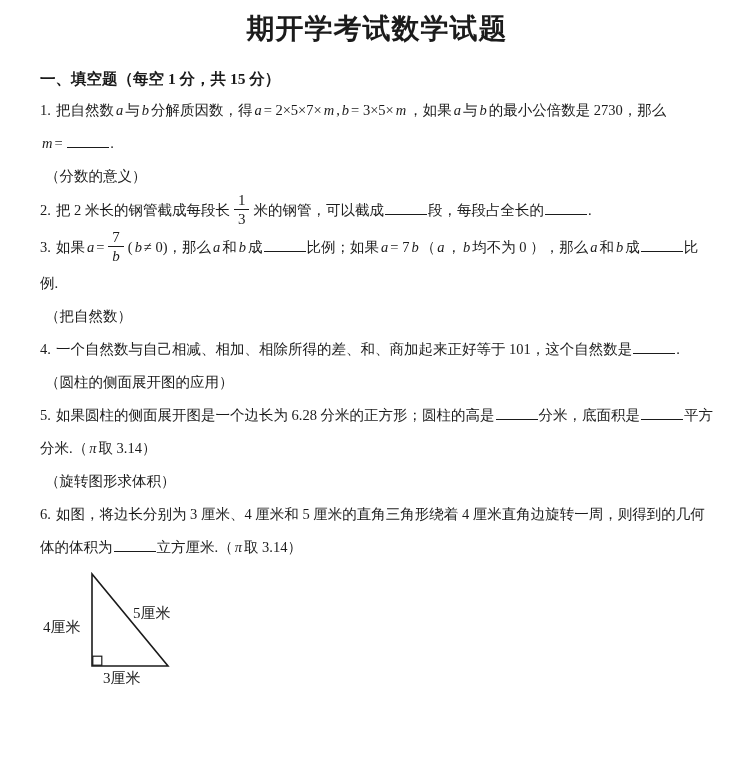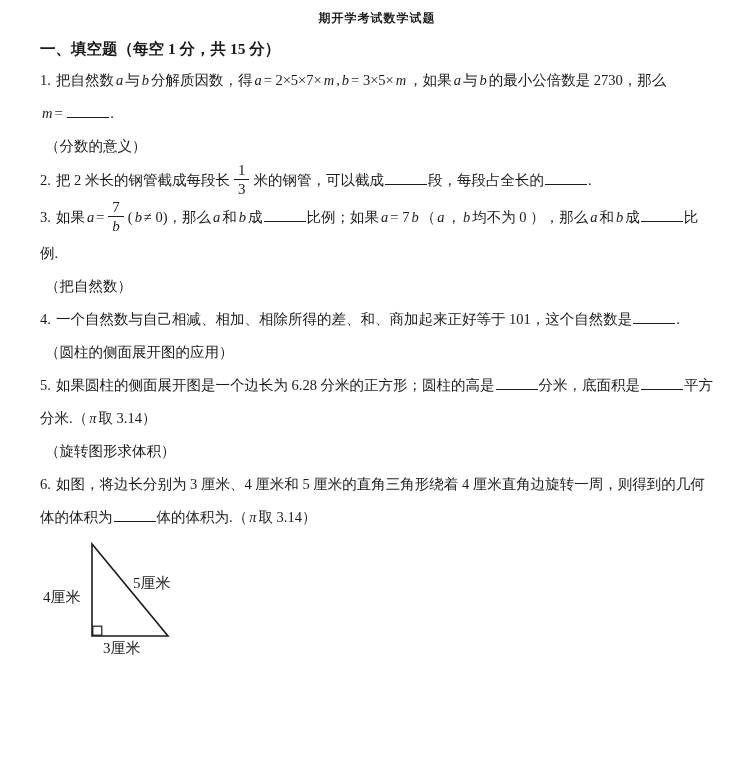--- a/index.html
+++ b/index.html
@@ -7,29 +7,29 @@
     width: 750px; height: 764px;
     background: #ffffff;
     color: #1b1b1b;
     overflow: hidden;
     font-family: "Liberation Serif", "DejaVu Serif", serif;
     font-size: 14.5px;
   }
   .page { padding: 2px 36px 0 40px; }
   .title {
     text-align: center;
-    font-size: 12px;
+    font-size: 28px;
     font-weight: 700;
     margin: 8px 0 6px 0;
     letter-spacing: 1px;
   }
   .heading {
     font-size: 15.5px;
     font-weight: 700;
-    margin: 12px 0 4px 0;
+    margin: 21px 0 4px 0;
   }
   p { margin: 0; line-height: 33px; }
   .hint { padding-left: 5px; }
   .q {}
   .qnum { margin-right: 5px; }
   .mi { font-style: italic; margin: 0 2px; font-family: "Liberation Serif", serif; }
   .mn { font-family: "Liberation Serif", serif; }
   .it { font-style: italic; }
   .blank {
     display: inline-block;
@@ -69,21 +69,21 @@
 
   <p class="q"><span class="qnum">3.</span><span>如果</span><span class="formula"><span class="mi">a</span><span class="mn">=</span><span class="frac"><span class="fn">7</span><span class="fd it">b</span></span><span class="mn">(</span><span class="mi">b</span><span class="mn">≠ 0)</span></span><span>，那么</span><span class="mi">a</span><span>和</span><span class="mi">b</span><span>成</span><span class="blank"></span><span>比例；如果</span><span class="formula"><span class="mi">a</span><span class="mn">= 7</span><span class="mi">b</span></span><span>（</span><span class="mi">a</span><span>，</span><span class="mi">b</span><span>均不为 0 ），那么</span><span class="mi">a</span><span>和</span><span class="mi">b</span><span>成</span><span class="blank"></span><span>比</span><br><span>例.</span></p>
 
   <p class="hint">（把自然数）</p>
   <p class="q"><span class="qnum">4.</span><span>一个自然数与自己相减、相加、相除所得的差、和、商加起来正好等于 101，这个自然数是</span><span class="blank"></span><span>.</span></p>
 
   <p class="hint">（圆柱的侧面展开图的应用）</p>
   <p class="q"><span class="qnum">5.</span><span>如果圆柱的侧面展开图是一个边长为 6.28 分米的正方形；圆柱的高是</span><span class="blank"></span><span>分米，底面积是</span><span class="blank"></span><span>平方</span><br><span>分米.（</span><span class="mi">π</span><span>取 3.14）</span></p>
 
   <p class="hint">（旋转图形求体积）</p>
-  <p class="q"><span class="qnum">6.</span><span>如图，将边长分别为 3 厘米、4 厘米和 5 厘米的直角三角形绕着 4 厘米直角边旋转一周，则得到的几何</span><br><span>体的体积为</span><span class="blank"></span><span>体的体积为.（</span><span class="mi">π</span><span>取 3.14）</span></p>
+  <p class="q"><span class="qnum">6.</span><span>如图，将边长分别为 3 厘米、4 厘米和 5 厘米的直角三角形绕着 4 厘米直角边旋转一周，则得到的几何</span><br><span>体的体积为</span><span class="blank"></span><span>立方厘米.（</span><span class="mi">π</span><span>取 3.14）</span></p>
 
   <div class="figure-wrap">
     <svg width="210" height="120" viewBox="0 0 210 120">
       <polygon points="52,6 52,98 128,98" fill="none" stroke="#1b1b1b" stroke-width="1.6"></polygon>
       <rect x="52.8" y="88.2" width="9" height="9" fill="none" stroke="#1b1b1b" stroke-width="1.2"></rect>
       <text x="3" y="64">4厘米</text>
       <text x="93" y="50">5厘米</text>
       <text x="63" y="115">3厘米</text>
     </svg>
   </div>

